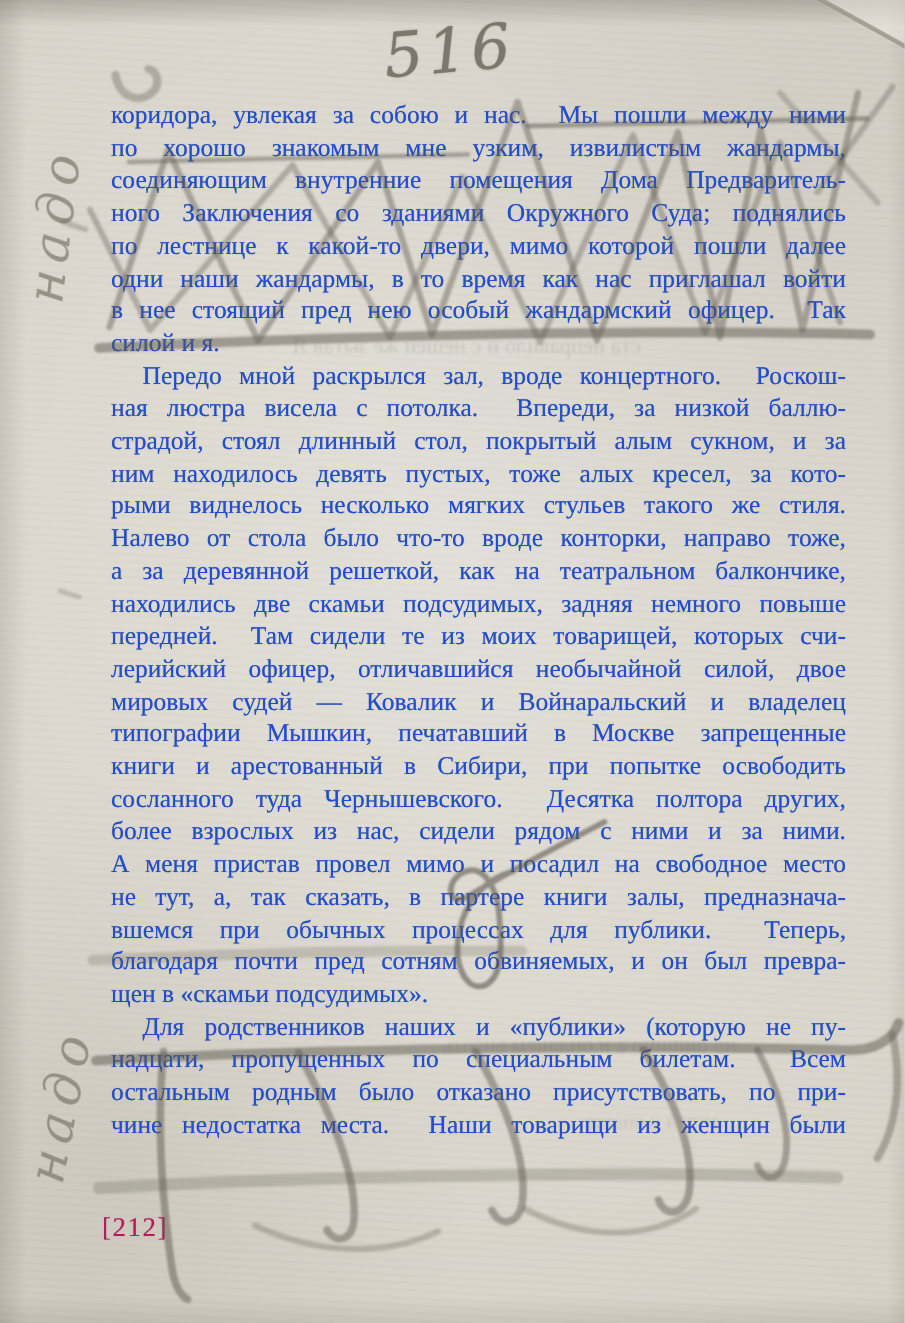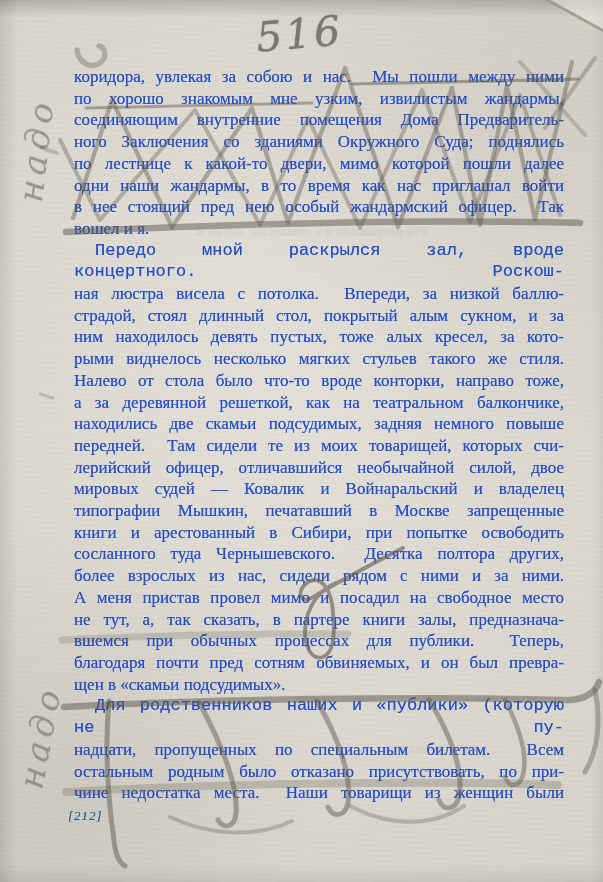--- a/index.html
+++ b/index.html
@@ -44,24 +44,24 @@
   }
   .margin-note.top{left:-16px;top:130px;transform:rotate(-83deg);}
   .margin-note.bottom{left:-12px;top:717px;transform:rotate(-79deg);}
   .text-block{
     position:absolute;left:74px;top:66px;width:490px;z-index:1;
     color:#1d4ed8;font-size:17px;line-height:21.7px;
     text-shadow:0 0 .5px rgba(53,50,44,.55);
   }
   .line{text-align:justify;text-align-last:justify;}
   .line.end{text-align-last:left;}
-  .line.indent{text-indent:21px;font-family:Liberation Mono, monospace;}
+  .line.indent{text-indent:21px;}
   .folio{
     position:absolute;left:68px;top:808px;z-index:1;
-    font-style:italic;font-size:13px;color:#0369a1;letter-spacing:1px;
+    font-size:18px;color:#be185d;letter-spacing:1px;
     text-shadow:0 0 .5px rgba(65,61,53,.5);
   }
   .bleed{
     position:absolute;z-index:0;color:#4a463f;font-size:15px;white-space:nowrap;
     transform:scaleX(-1);opacity:.13;filter:blur(.8px);
   }
   .bleed.b1{left:195px;top:223px;}
   .bleed.b2{left:295px;top:689px;}
   .bleed.b3{left:390px;top:741px;font-size:14px;opacity:.10;}
   svg.marks{position:absolute;inset:0;z-index:3;pointer-events:none;}
@@ -82,21 +82,21 @@
 <div class="margin-note bottom">надо</div>
 
 <div class="text-block">
     <div class="line">коридора, увлекая за собою и нас.&nbsp; Мы пошли между ними</div>
     <div class="line">по хорошо знакомым мне узким, извилистым жандармы,</div>
     <div class="line">соединяющим внутренние помещения Дома Предваритель-</div>
     <div class="line">ного Заключения со зданиями Окружного Суда; поднялись</div>
     <div class="line">по лестнице к какой-то двери, мимо которой пошли далее</div>
     <div class="line">одни наши жандармы, в то время как нас приглашал войти</div>
     <div class="line">в нее стоящий пред нею особый жандармский офицер.&nbsp; Так</div>
-    <div class="line end">вошел и я.</div>
+    <div class="line end">силой и я.</div>
     <div class="line indent">Передо мной раскрылся зал, вроде концертного.&nbsp; Роскош-</div>
     <div class="line">ная люстра висела с потолка.&nbsp; Впереди, за низкой баллю-</div>
     <div class="line">страдой, стоял длинный стол, покрытый алым сукном, и за</div>
     <div class="line">ним находилось девять пустых, тоже алых кресел, за кото-</div>
     <div class="line">рыми виднелось несколько мягких стульев такого же стиля.</div>
     <div class="line">Налево от стола было что-то вроде конторки, направо тоже,</div>
     <div class="line">а за деревянной решеткой, как на театральном балкончике,</div>
     <div class="line">находились две скамьи подсудимых, задняя немного повыше</div>
     <div class="line">передней.&nbsp; Там сидели те из моих товарищей, которых счи-</div>
     <div class="line">лерийский офицер, отличавшийся необычайной силой, двое</div>

